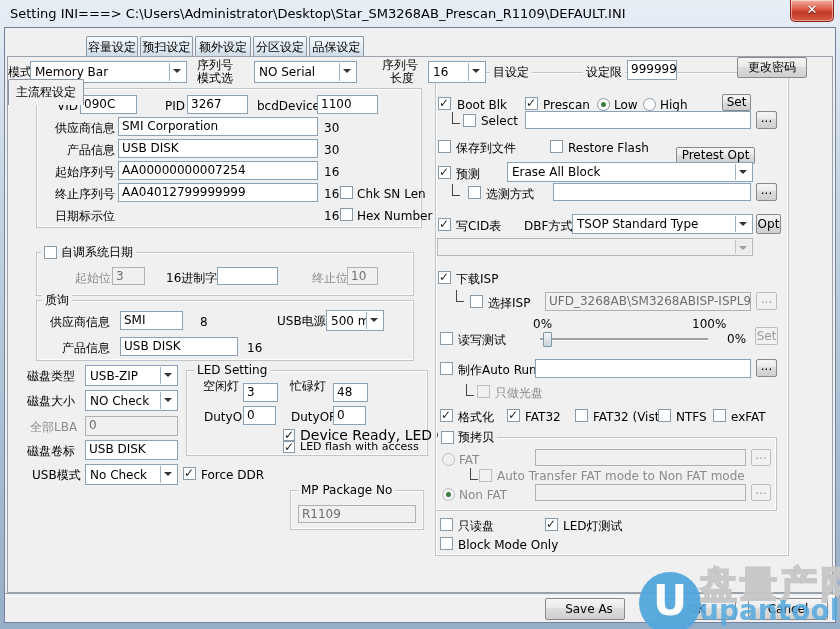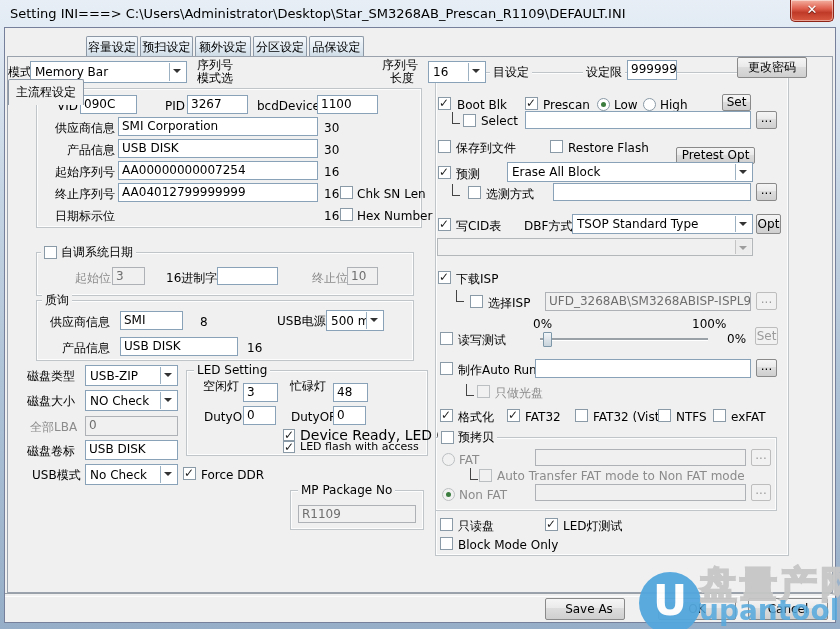--- a/index.html
+++ b/index.html
@@ -64,20 +64,24 @@
 
   <div class="g z" style="left:435px;top:72px;width:354px;height:484px;"></div>
 
   <div class="l z" style="left:8px;top:65px;">模式</div>
   <div class="cb z" style="left:30px;top:61px;width:157px;height:22px;">
     <span class="v">Memory Bar</span>
       <span class="ar"></span>
   </div>
   <div class="l z" style="left:197px;top:58px;">序列号</div>
   <div class="l z" style="left:197px;top:71px;">模式选</div>
+  <div class="cb z" style="left:254px;top:61px;width:103px;height:22px;">
+    <span class="v">NO Serial</span>
+      <span class="ar"></span>
+  </div>
   <div class="l z" style="left:382px;top:58px;">序列号</div>
   <div class="l z" style="left:390px;top:71px;">长度</div>
   <div class="cb z" style="left:428px;top:61px;width:58px;height:22px;">
     <span class="v">16</span>
       <span class="ar"></span>
   </div>
   <div class="lg z" style="left:490px;top:65px;">目设定</div>
   <div class="lg z" style="left:583px;top:65px;">设定限</div>
   <div class="t z" style="left:627px;top:60px;width:50px;height:20px;">999999</div>
   <div class="bt z" style="left:737px;top:57px;width:70px;height:21px;line-height:19px;">更改密码</div>

